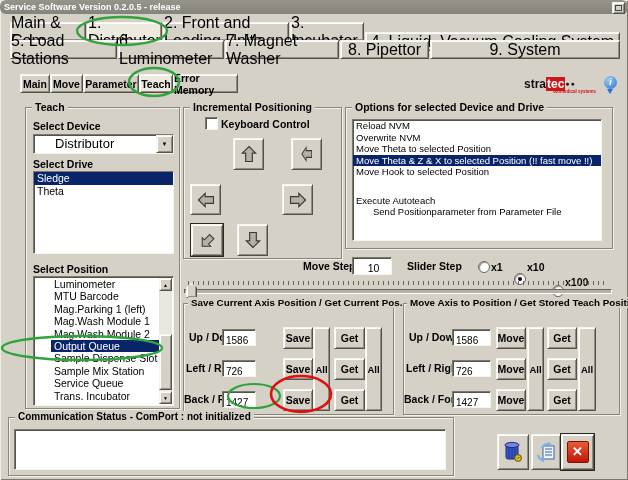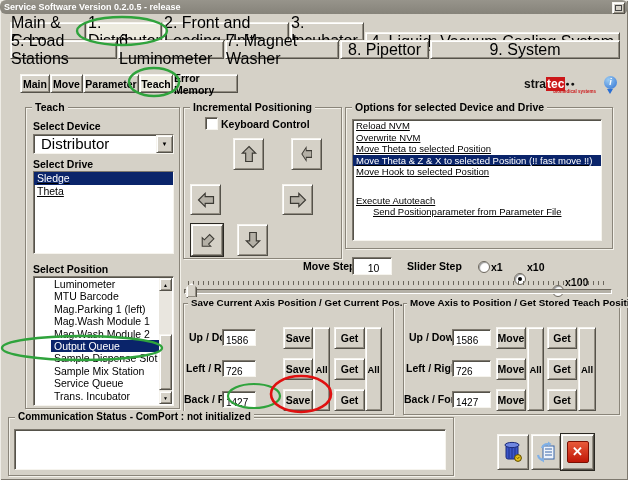--- a/index.html
+++ b/index.html
@@ -6,28 +6,28 @@
   body{width:628px;height:480px;position:relative;background:#d5d1c7;
        font-family:"Liberation Sans",sans-serif;color:#000;overflow:hidden;
        box-shadow:inset 1px 1px 0 #efede7, inset -1px -1px 0 #7d786e;}
   .a{position:absolute;}
   .raised{background:#d5d1c7;border:1px solid;border-color:#55524a;border-top-color:#f6f4ee;border-left-color:#f6f4ee;
           box-shadow:inset 1px 1px 0 #fff, inset -1px -1px 0 #928d82;}
   .btn{display:flex;align-items:center;justify-content:center;font-size:10.5px;font-weight:bold;cursor:default;}
   .tab{font-size:16px;font-weight:normal;}
   .active-tab{background:#eceade;}
   .sunken{background:#fff;border:1px solid;border-color:#f6f4ee;border-top-color:#7d786e;border-left-color:#7d786e;
-          box-shadow:inset 1px 1px 0 #55524a;text-decoration:underline;}
+          box-shadow:inset 1px 1px 0 #55524a;}
   .groupbox{border:1px solid #8a857a;box-shadow:inset 1px 1px 0 #f3f1ea, 1px 1px 0 #f3f1ea;}
   .grouplabel{position:absolute;top:-7px;left:6px;background:#d5d1c7;padding:0 3px;font-size:10.5px;font-weight:bold;white-space:nowrap;}
   .lbl{font-size:10.5px;font-weight:bold;white-space:nowrap;}
   .listbox{font-size:10.5px;overflow:hidden;}
   .li{height:13px;line-height:13px;padding-left:3px;white-space:nowrap;}
   .li.sel{background:#0a246a;color:#fff;}
-  .field{font-size:15px;line-height:14px;padding-left:7px;}
+  .field{font-size:13px;line-height:14px;padding-left:21px;}
   input.field{border:none;outline:none;font-family:"Liberation Sans",sans-serif;background:transparent;width:100%;height:100%;padding:2px 0 0 3px;box-sizing:border-box;}
   .checkbox{width:11px;height:11px;background:#fff;border:1px solid;border-color:#f6f4ee;border-top-color:#7d786e;border-left-color:#7d786e;box-shadow:inset 1px 1px 0 #55524a;}
   .radio{width:10px;height:10px;border-radius:50%;background:#fff;border:1px solid #6b665c;box-shadow:inset 1px 1px 1px #999;position:relative;}
   .radio.checked::after{content:"";position:absolute;left:3px;top:3px;width:4px;height:4px;border-radius:50%;background:#000;}
   .arrowbtn{display:flex;align-items:center;justify-content:center;}
   svg{display:block;}
   .overlay{pointer-events:none;}
 </style>
 </head>
 <body>

